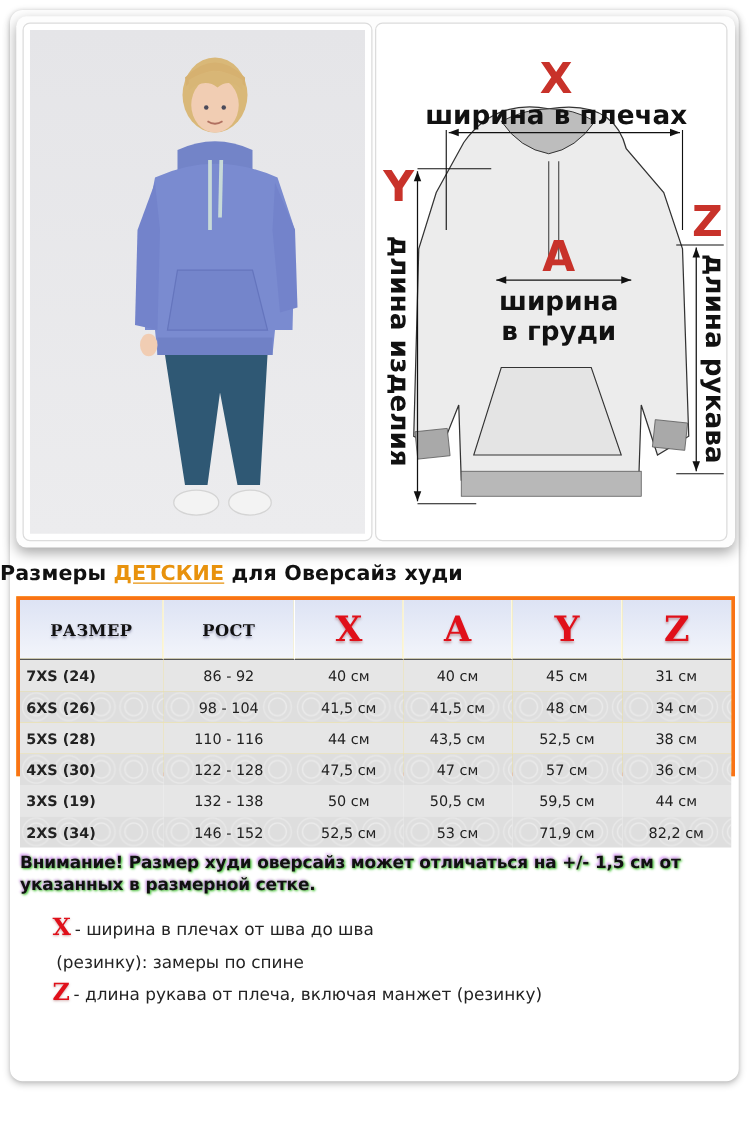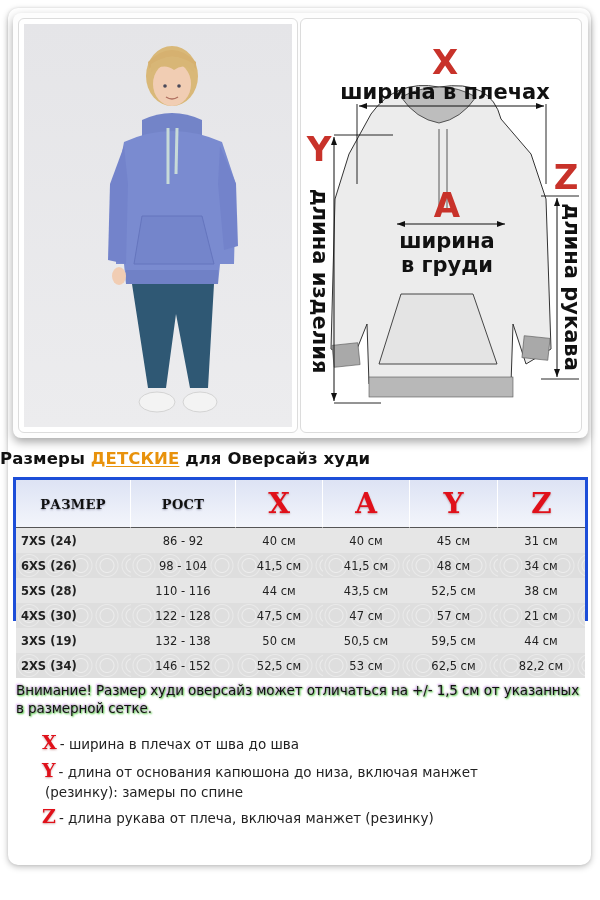--- a/index.html
+++ b/index.html
@@ -30,21 +30,21 @@
   }
 
   .title {
     position: absolute; left: 0; width: 600px; top: 449px; text-align: left;
     font-weight: bold; font-size: 16.5px; color: #111; letter-spacing: 0.1px;
   }
   .title .accent { color: #e8920c; text-decoration: underline; text-decoration-color: #e8920c; text-underline-offset: 2px; }
 
   .size-table {
     position: absolute; left: 13px; top: 477px; width: 575px; height: 144px;
-    border: 3px solid #1d4ed8; border-collapse: separate;
+    border: 3px solid #f97316; border-collapse: separate;
     background: #fde047;
   }
   .size-table table { width: 100%; height: 100%; border-collapse: separate; border-spacing: 0; table-layout: fixed; }
   .size-table thead th {
     height: 48px; background: linear-gradient(180deg, #dde3f4 0%, #f3f5fb 100%);
     border-bottom: 1.5px solid #555; border-right: 1.5px solid #ffffff;
     font-family: "DejaVu Serif", serif; font-weight: bold;
   }
   .size-table thead th:last-child { border-right: none; }
   .th-text { font-size: 13px; color: #111; text-shadow: 0 1px 2px rgba(70,70,110,0.45); letter-spacing: 0.3px; }
@@ -57,21 +57,21 @@
   .size-table tbody tr:nth-child(odd) td { background: #e6e6e6; }
   .size-table tbody tr:nth-child(even) td {
     background:
       radial-gradient(circle at 50% 50%, transparent 6px, rgba(255,255,255,0.45) 7px, transparent 8px, transparent 10px, rgba(255,255,255,0.35) 11px, transparent 12px) 0 0 / 26px 25px,
       #dedede;
   }
   .size-table tbody td.size-cell { text-align: left; padding-left: 5px; font-weight: bold; }
 
   .warning {
     position: absolute; left: 16px; top: 681px; width: 570px;
-    font-weight: normal; font-size: 13.5px; line-height: 18px; color: #111;
+    font-weight: bold; font-size: 13.5px; line-height: 18px; color: #111;
     text-shadow: -1px -1px 2px #e0a0ff, 1px 1px 2px #3fc437, 0 0 2px #7fd040;
     letter-spacing: -0.1px;
   }
 
   .legend { position: absolute; left: 42px; top: 730px; width: 540px; font-size: 13.5px; color: #222; }
   .legend-row { line-height: 24px; }
   .legend-row .letter {
     font-family: "DejaVu Serif", serif; font-weight: bold; color: #e0101a; font-size: 19px;
     text-shadow: 0 1px 2px rgba(120,0,0,0.35); margin-right: 3px;
   }
@@ -225,50 +225,47 @@
         <td>43,5 см</td>
         <td>52,5 см</td>
         <td>38 см</td>
       </tr>
       <tr>
         <td class="size-cell">4XS (30)</td>
         <td>122 - 128</td>
         <td>47,5 см</td>
         <td>47 см</td>
         <td>57 см</td>
-        <td>21 см</td>
+        <td>36 см</td>
       </tr>
       <tr>
         <td class="size-cell">3XS (19)</td>
         <td>132 - 138</td>
         <td>50 см</td>
         <td>50,5 см</td>
         <td>59,5 см</td>
         <td>44 см</td>
       </tr>
       <tr>
         <td class="size-cell">2XS (34)</td>
         <td>146 - 152</td>
         <td>52,5 см</td>
         <td>53 см</td>
-        <td>62,5 см</td>
+        <td>71,9 см</td>
         <td>82,2 см</td>
       </tr>
     </tbody>
   </table>
 </div>
 
 <div class="warning">Внимание! Размер худи оверсайз может отличаться на +/- 1,5 см от указанных в размерной сетке.</div>
 
 <div class="legend">
   <div class="legend-row r1">
     <span class="letter">X</span><span>- ширина в плечах от шва до шва</span>
   </div>
-  <div class="legend-row r3">
-    <span class="letter">Y</span><span>- длина от основания капюшона до низа, включая манжет</span>
-  </div>
   <div class="legend-row r3b">
     <span>(резинку): замеры по спине</span>
   </div>
   <div class="legend-row r4">
     <span class="letter">Z</span><span>- длина рукава от плеча, включая манжет (резинку)</span>
   </div>
 </div>
 
 </body></html>

